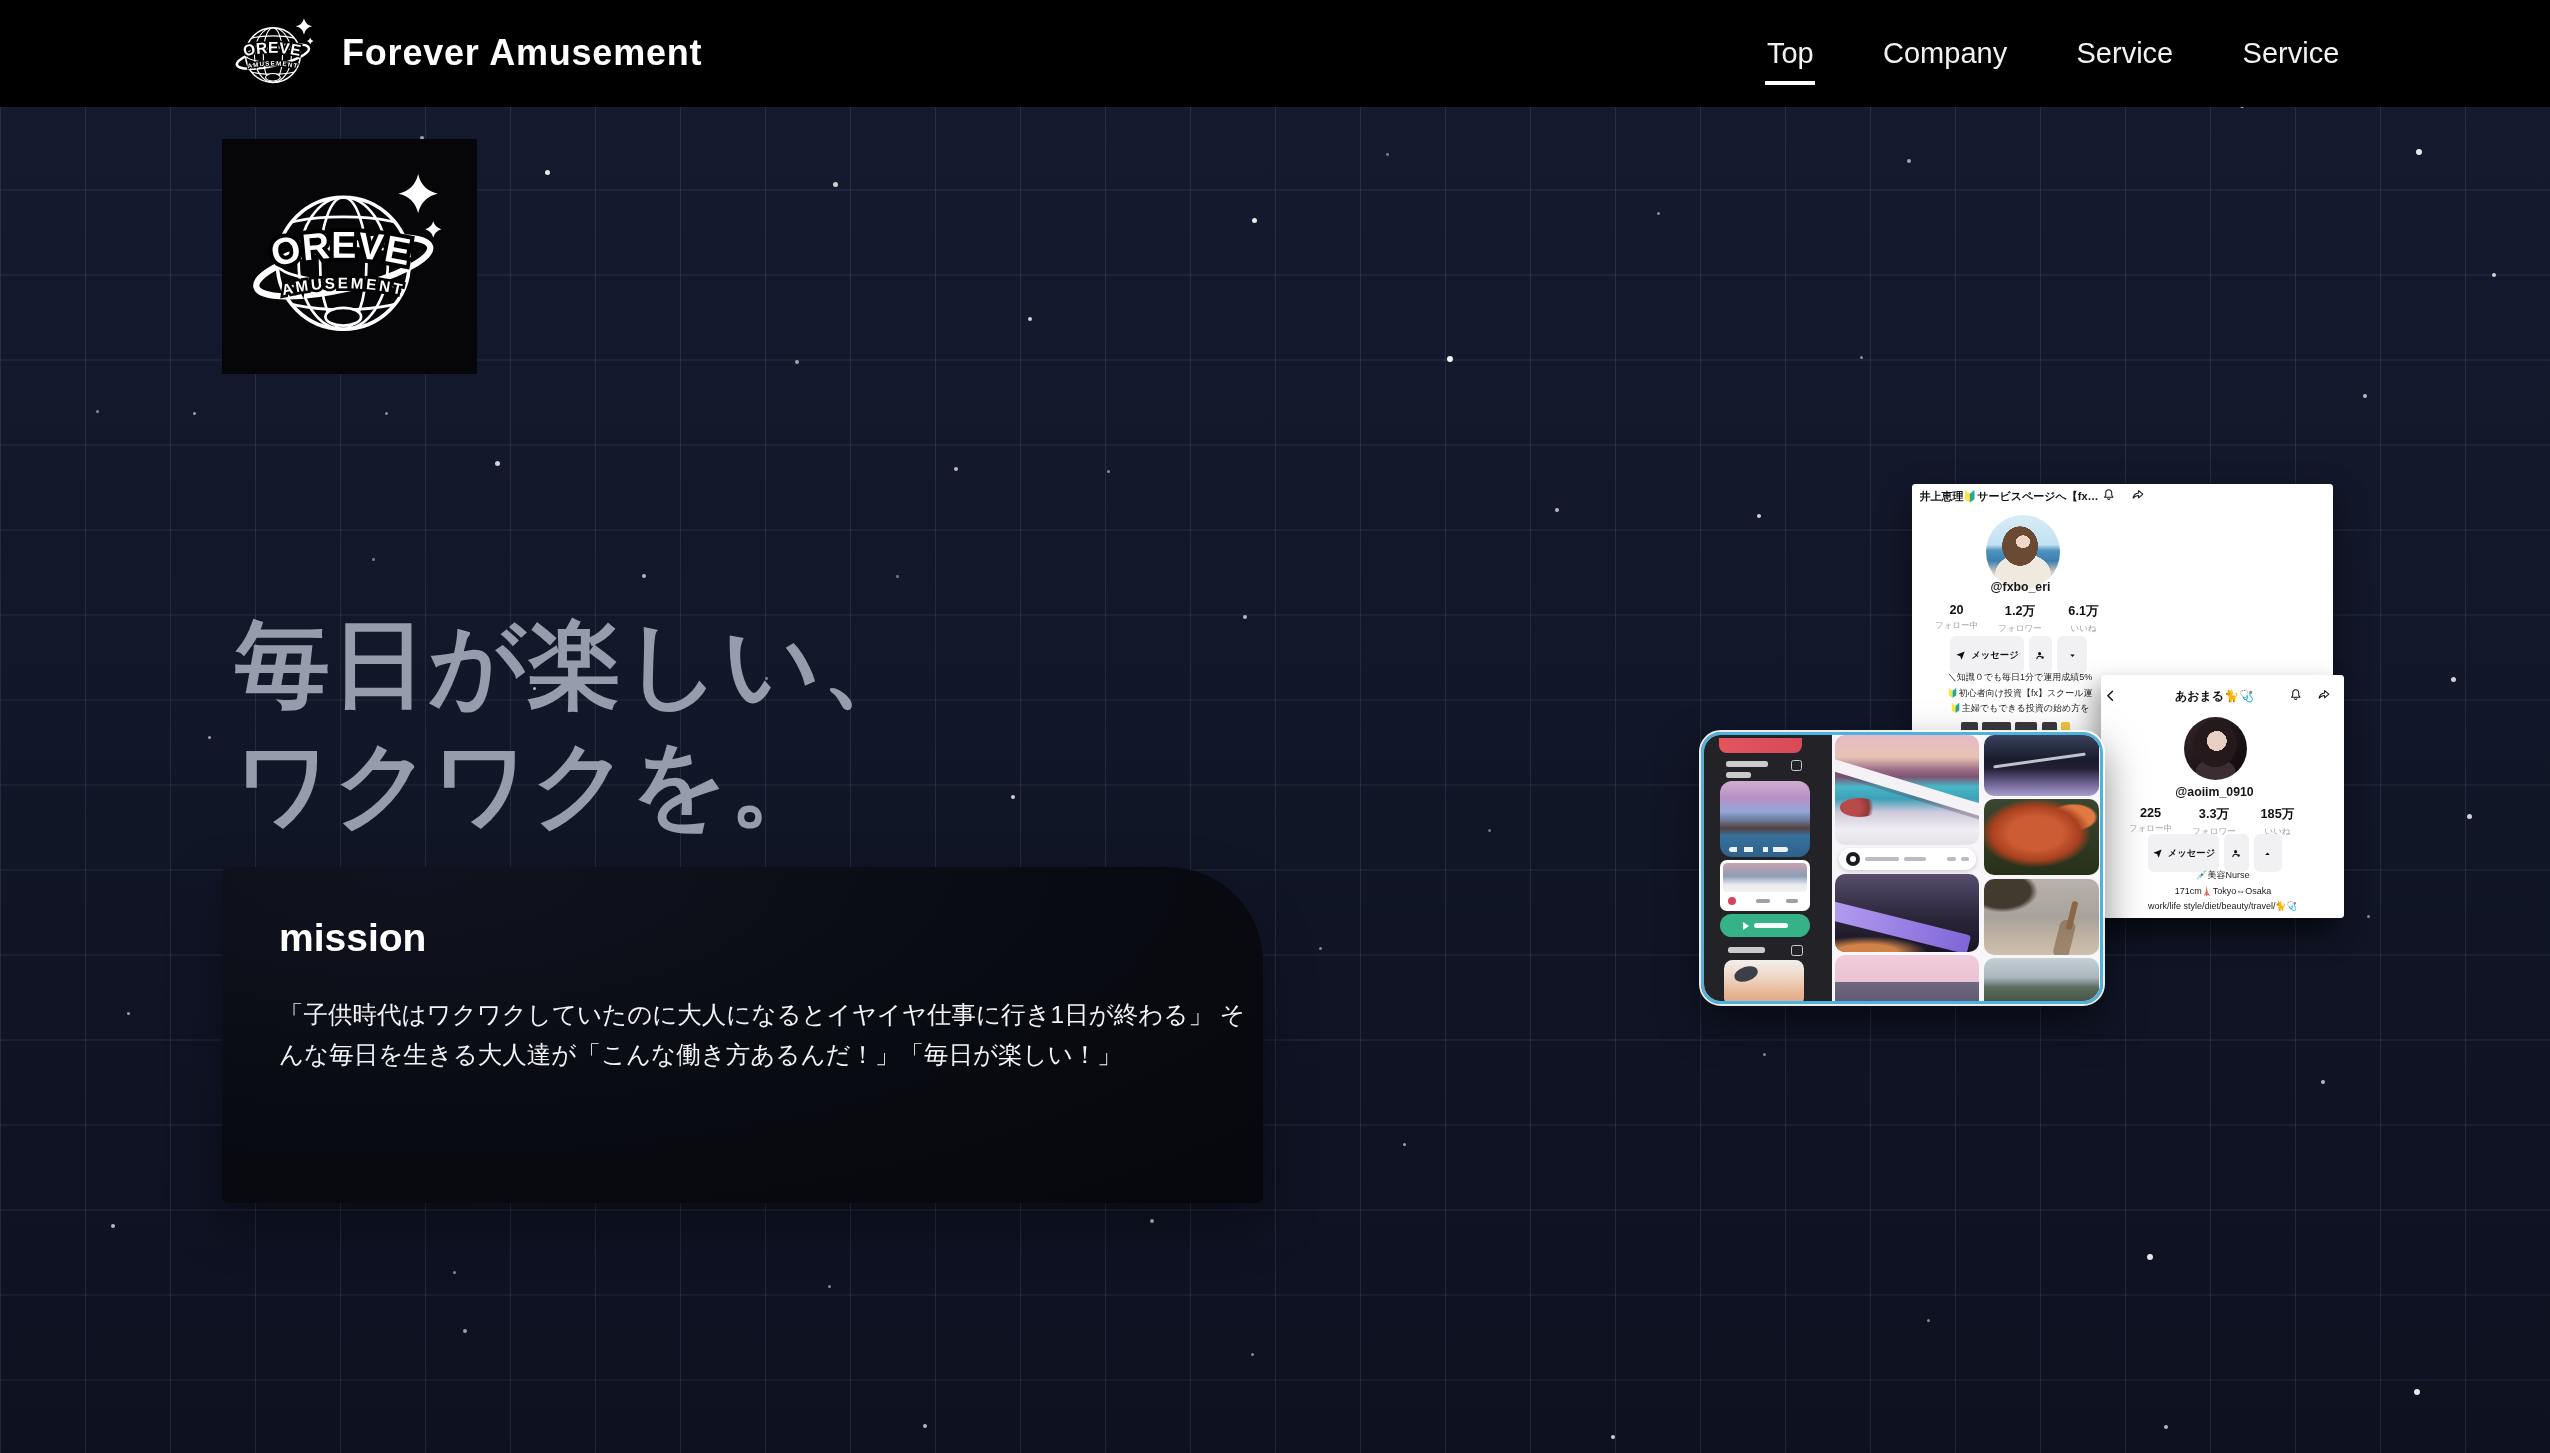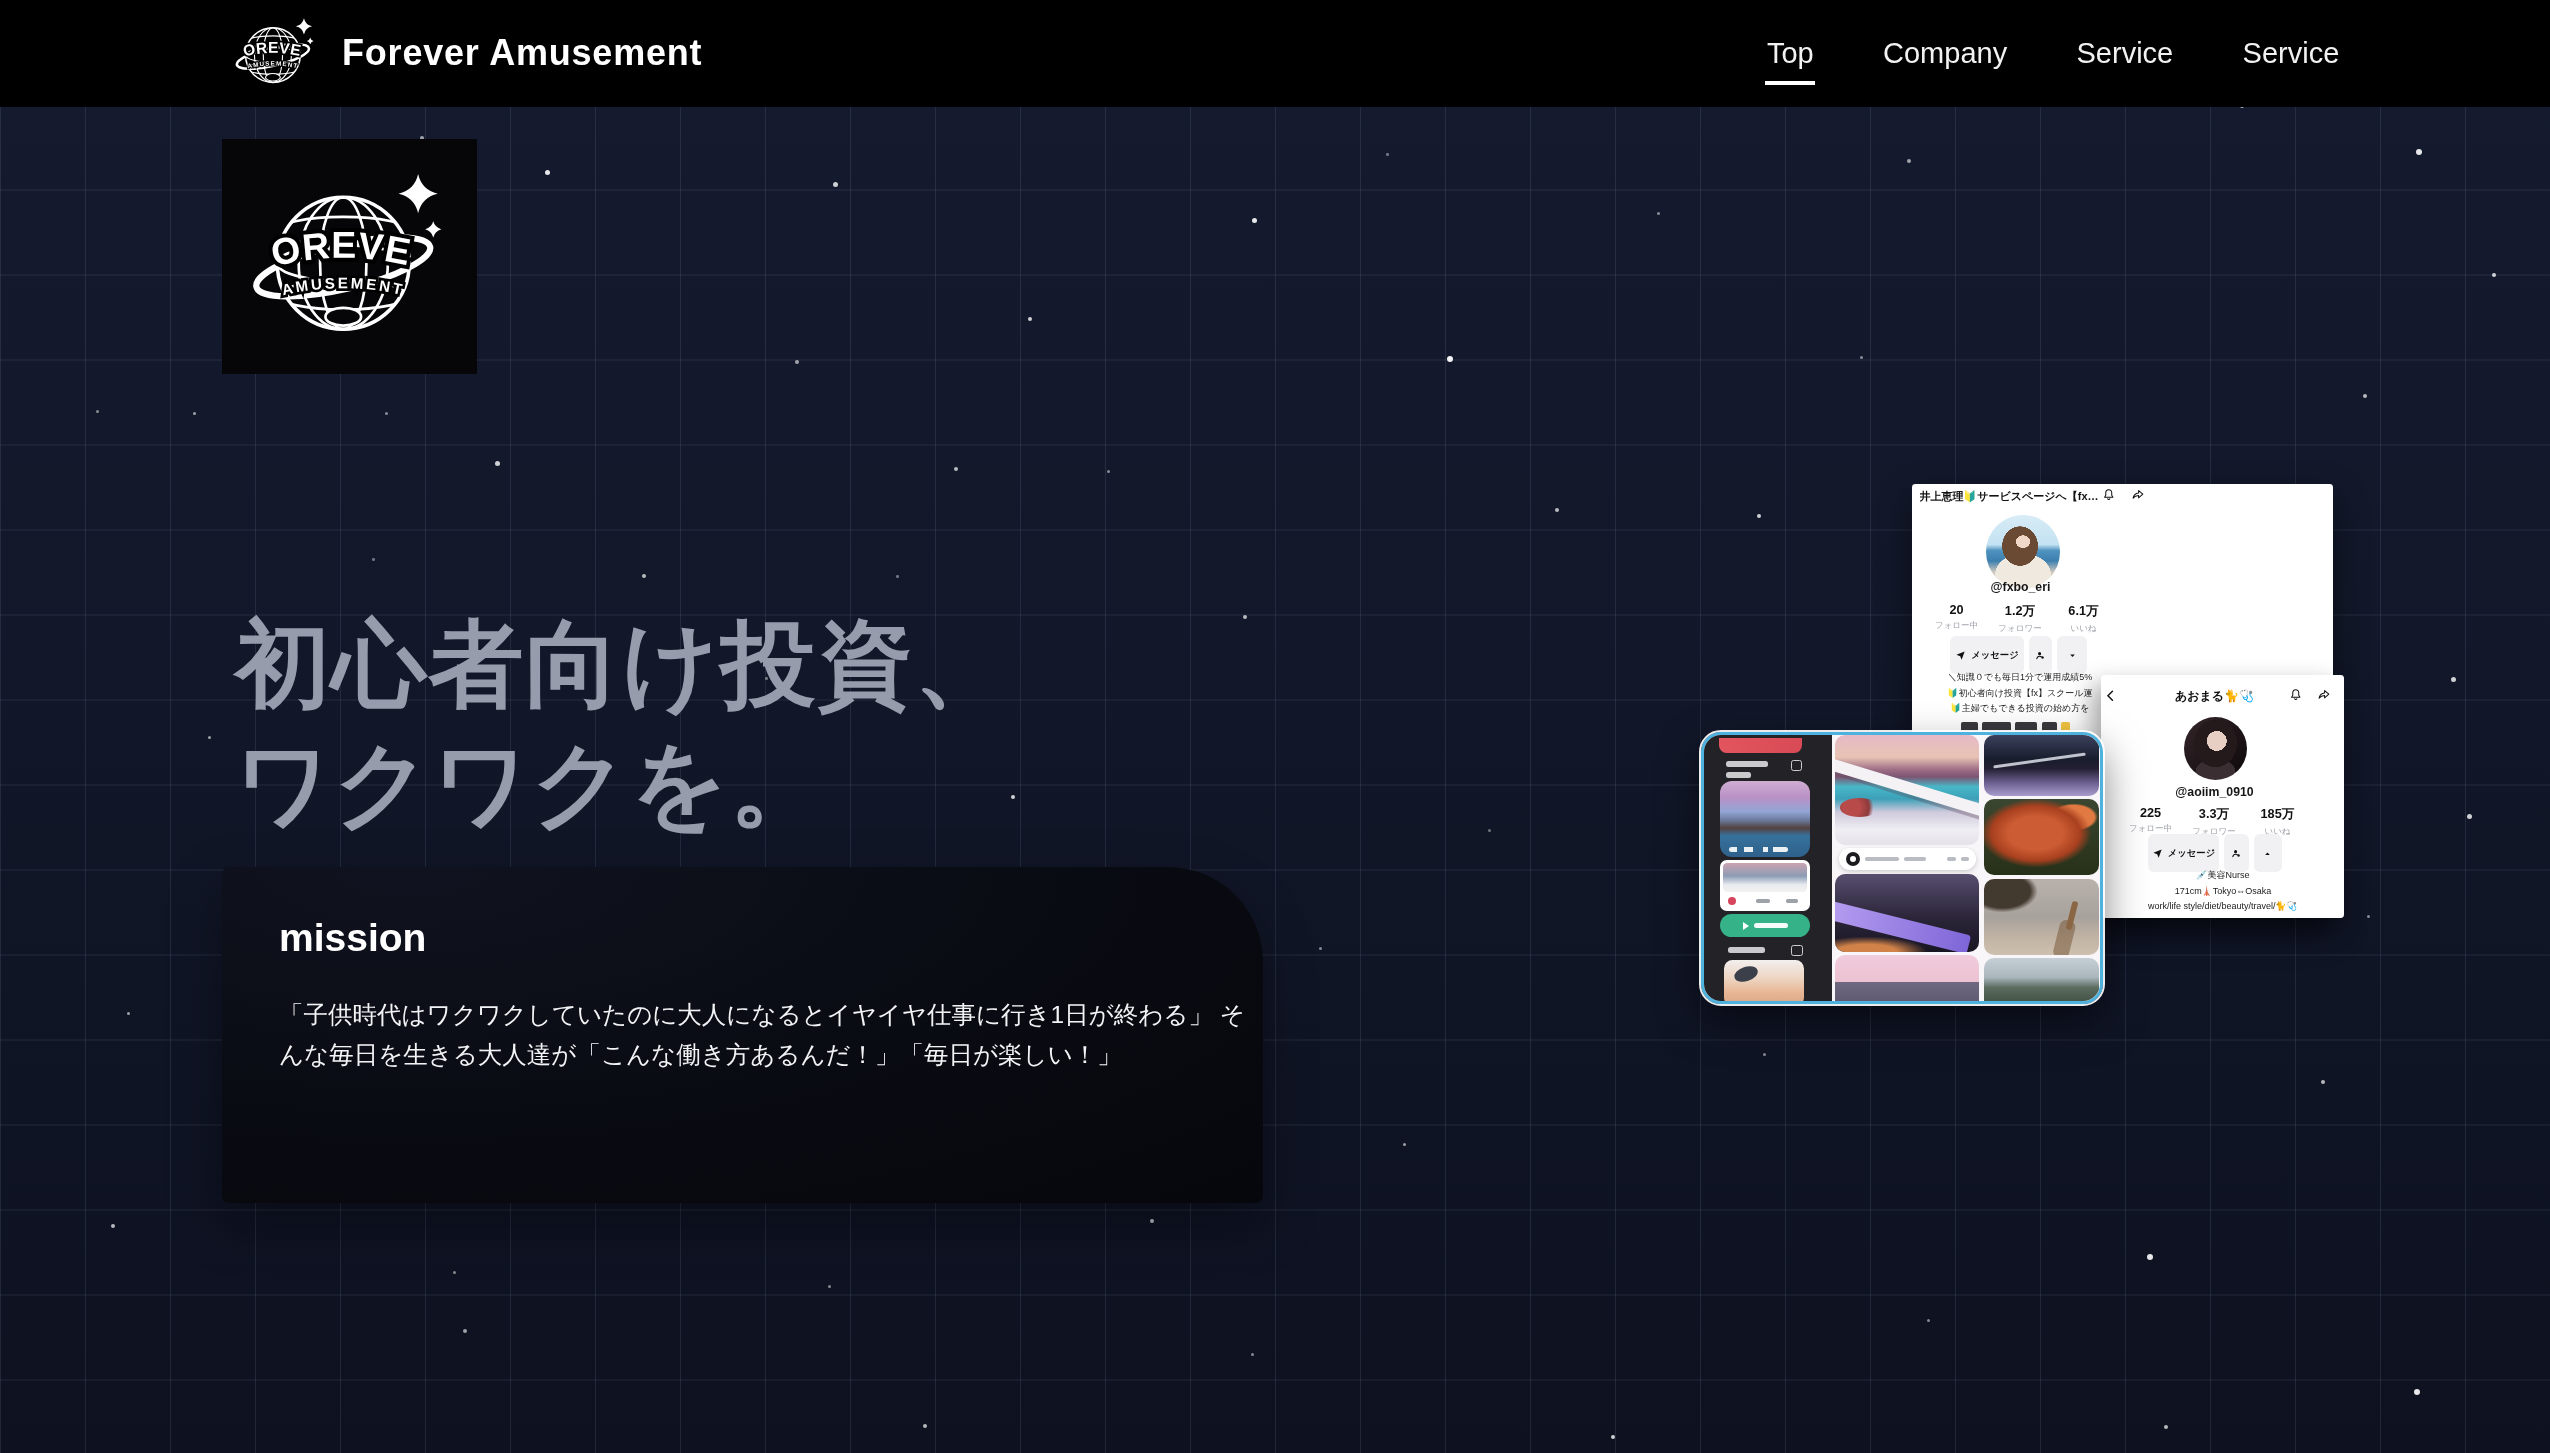--- a/index.html
+++ b/index.html
@@ -276,21 +276,21 @@
       <path id="ac-m" d="M40 148 Q108 132 176 148" fill="none"></path>
       <text font-size="17" font-weight="800" fill="#fff" stroke="#000" stroke-width="6" paint-order="stroke" letter-spacing="3" font-family="Liberation Sans, sans-serif">
         <textPath href="#ac-m" startOffset="50%" text-anchor="middle">AMUSEMENT</textPath>
       </text>
       <path d="M192 12 Q196 30 214 34 Q196 38 192 56 Q188 38 170 34 Q188 30 192 12 Z" fill="#fff"></path>
       <path d="M209 65 Q211 72 218 74 Q211 76 209 83 Q207 76 200 74 Q207 72 209 65 Z" fill="#fff"></path>
     </svg>
   </div>
 
   <div class="hero">
-    <div>初心者向け投資、</div>
+    <div>毎日が楽しい、</div>
     <div>ワクワクを。</div>
   </div>
 
   <section class="mission">
     <h2>mission</h2>
     <div class="body">
       <p>「子供時代はワクワクしていたのに大人になるとイヤイヤ仕事に行き1日が終わる」 そんな毎日を生きる大人達が「こんな働き方あるんだ！」「毎日が楽しい！」</p>
     </div>
   </section>
 

